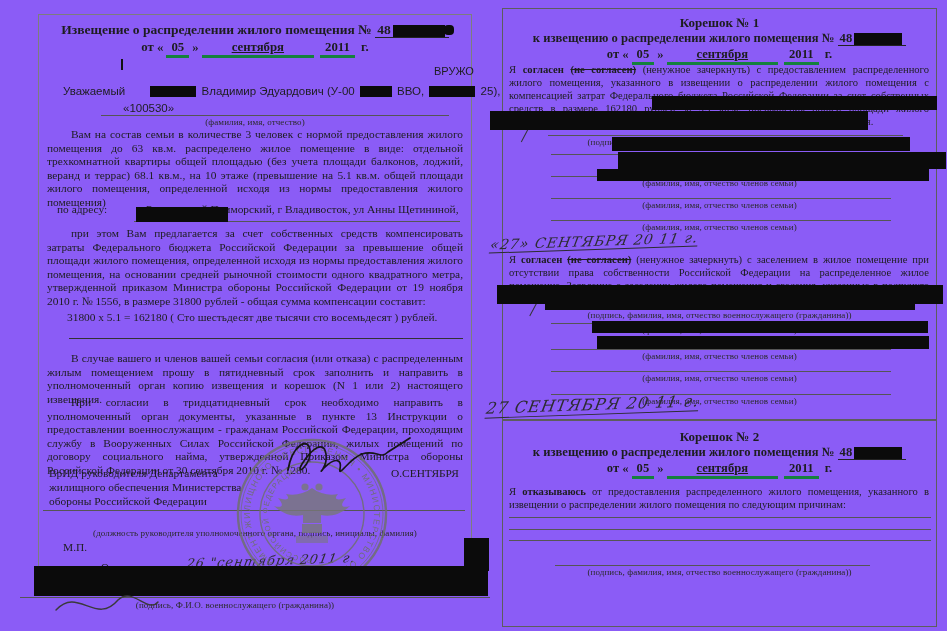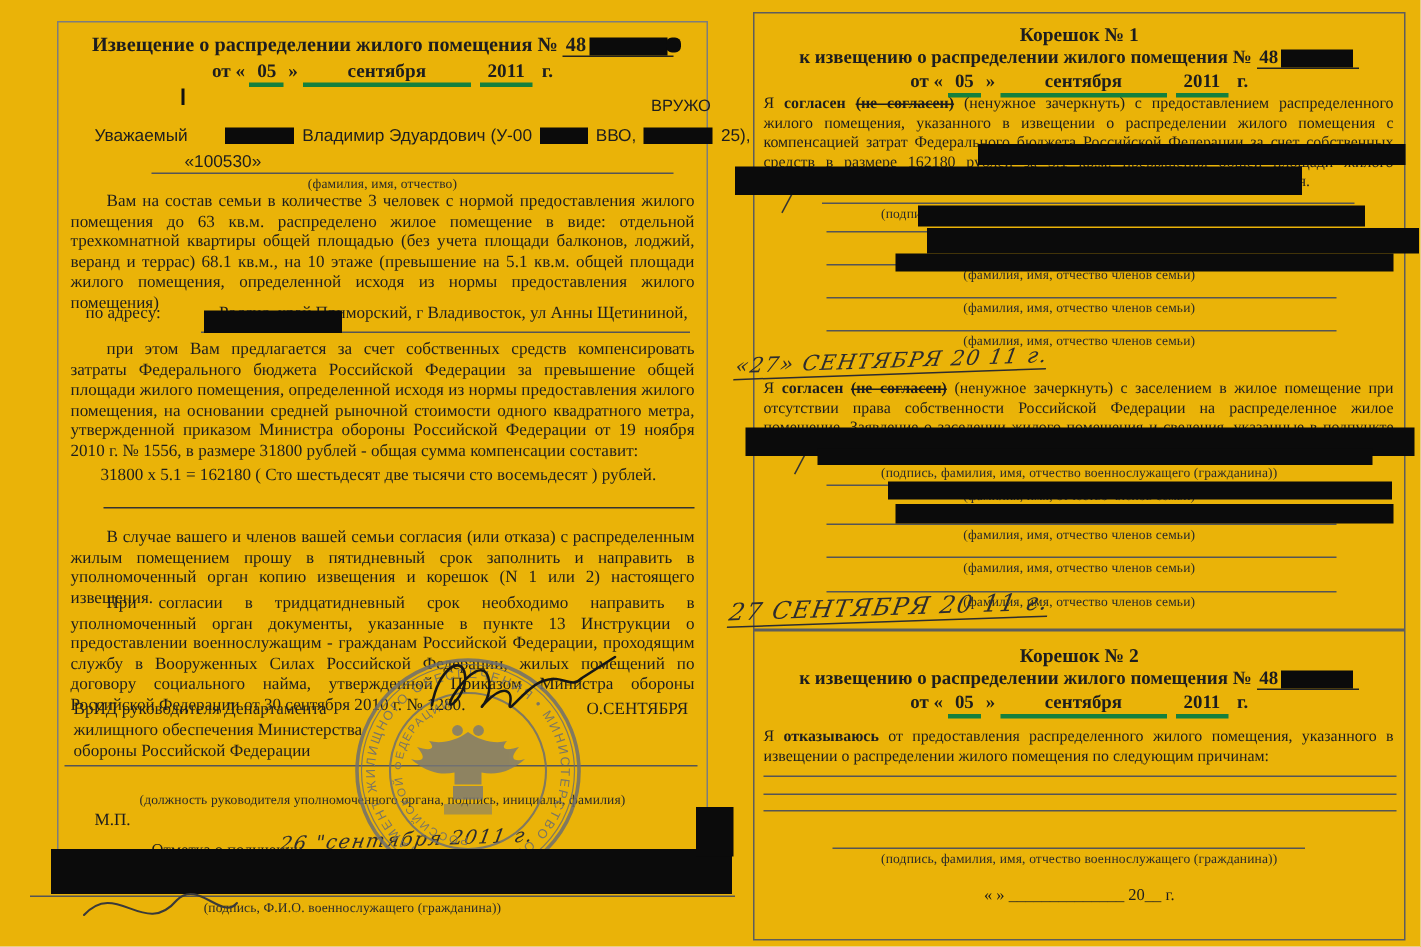--- a/index.html
+++ b/index.html
@@ -1,36 +1,36 @@
 <!DOCTYPE html>
 <html><head>
 <meta charset="utf-8">
 <style>
   html,body{margin:0;padding:0;background:#e8e8e6;}
-  .page{position:relative;width:947px;height:631px;background:#eab308;overflow:hidden;
+  .page{position:relative;width:947px;height:631px;background:#8b5cf6;overflow:hidden;
         font-family:"Liberation Serif",serif;color:#1d1d1f;}
   .box{position:absolute;border:1px solid #7d7d7d;background:transparent;}
   .t{position:absolute;white-space:nowrap;}
   .wrap{position:absolute;white-space:normal;}
   .b{font-weight:bold;}
   .center{text-align:center;}
   .just{text-align:justify;}
   .sans{font-family:"Liberation Sans",sans-serif;}
   .cap{font-size:9px;color:#2a2a2a;letter-spacing:.1px;}
   .cap8{font-size:8px;color:#2a2a2a;}
   .hdr{font-size:13.5px;font-weight:bold;}
   .hdr2{font-size:12.6px;font-weight:bold;}
   .body-lg{font-size:11.4px;line-height:13.6px;}
   .body-sm{font-size:10.6px;line-height:13px;}
   .ind{text-indent:24px;}
   .redact{position:absolute;background:#0b0b0b;z-index:6;}
   .iredact{display:inline-block;background:#0b0b0b;height:11px;vertical-align:middle;margin:0 2px;}
   .hline{position:absolute;border-top:1px solid #555;height:0;z-index:2;}
   .dul{display:inline-block;border-bottom:3px solid #15803d;padding:0 5px;margin:0 3px;}
-  .dul-m{padding:0 30px;}
+  .dul-m{padding:0 30px;text-decoration:underline;}
   .numline{border-bottom:1px solid #222;padding:0 2px;}
   .struck{text-decoration:line-through;}
   .hw{position:absolute;font-family:"DejaVu Serif",serif;font-style:italic;color:#2c2c30;
       transform:skewX(-12deg) rotate(-2deg);z-index:4;letter-spacing:1px;}
   .hw-ul{border-bottom:1px solid #2c2c30;}
   .svgabs{position:absolute;z-index:5;}
   .sig{z-index:7;}
   .slash{position:absolute;width:1px;background:#333;transform:rotate(28deg);z-index:4;}
 </style>
 </head>
@@ -217,21 +217,20 @@
       <span>от предоставления распределенного  жилого помещения, указанного в извещении о распределении жилого помещения  по следующим причинам:</span>
     </div>
 
     <div class="hline" style="left:6px;top:96px;width:422px;"></div>
     <div class="hline" style="left:6px;top:108px;width:422px;"></div>
     <div class="hline" style="left:6px;top:119px;width:422px;"></div>
 
     <div class="hline" style="left:52px;top:144px;width:315px;"></div>
     <div class="t cap center" style="left:0;top:146px;width:433px;">(подпись, фамилия, имя, отчество военнослужащего (гражданина))</div>
 
-    <div class="t center" style="left:0;top:170px;width:433px;font-size:11px;">«         »  ______________ 20__ г.</div>
   </div>
 
   <div class="redact" style="left:464px;top:538px;width:25px;height:33px;"></div>
   <svg class="svgabs" style="left:455px;top:556px;" width="40" height="40" viewBox="0 0 40 40">
     <path d="M8 32 C14 14 24 18 16 36" stroke="#333" stroke-width="1.3" fill="none" stroke-linecap="round"></path>
   </svg>
 
 </div>
 
 </body></html>

